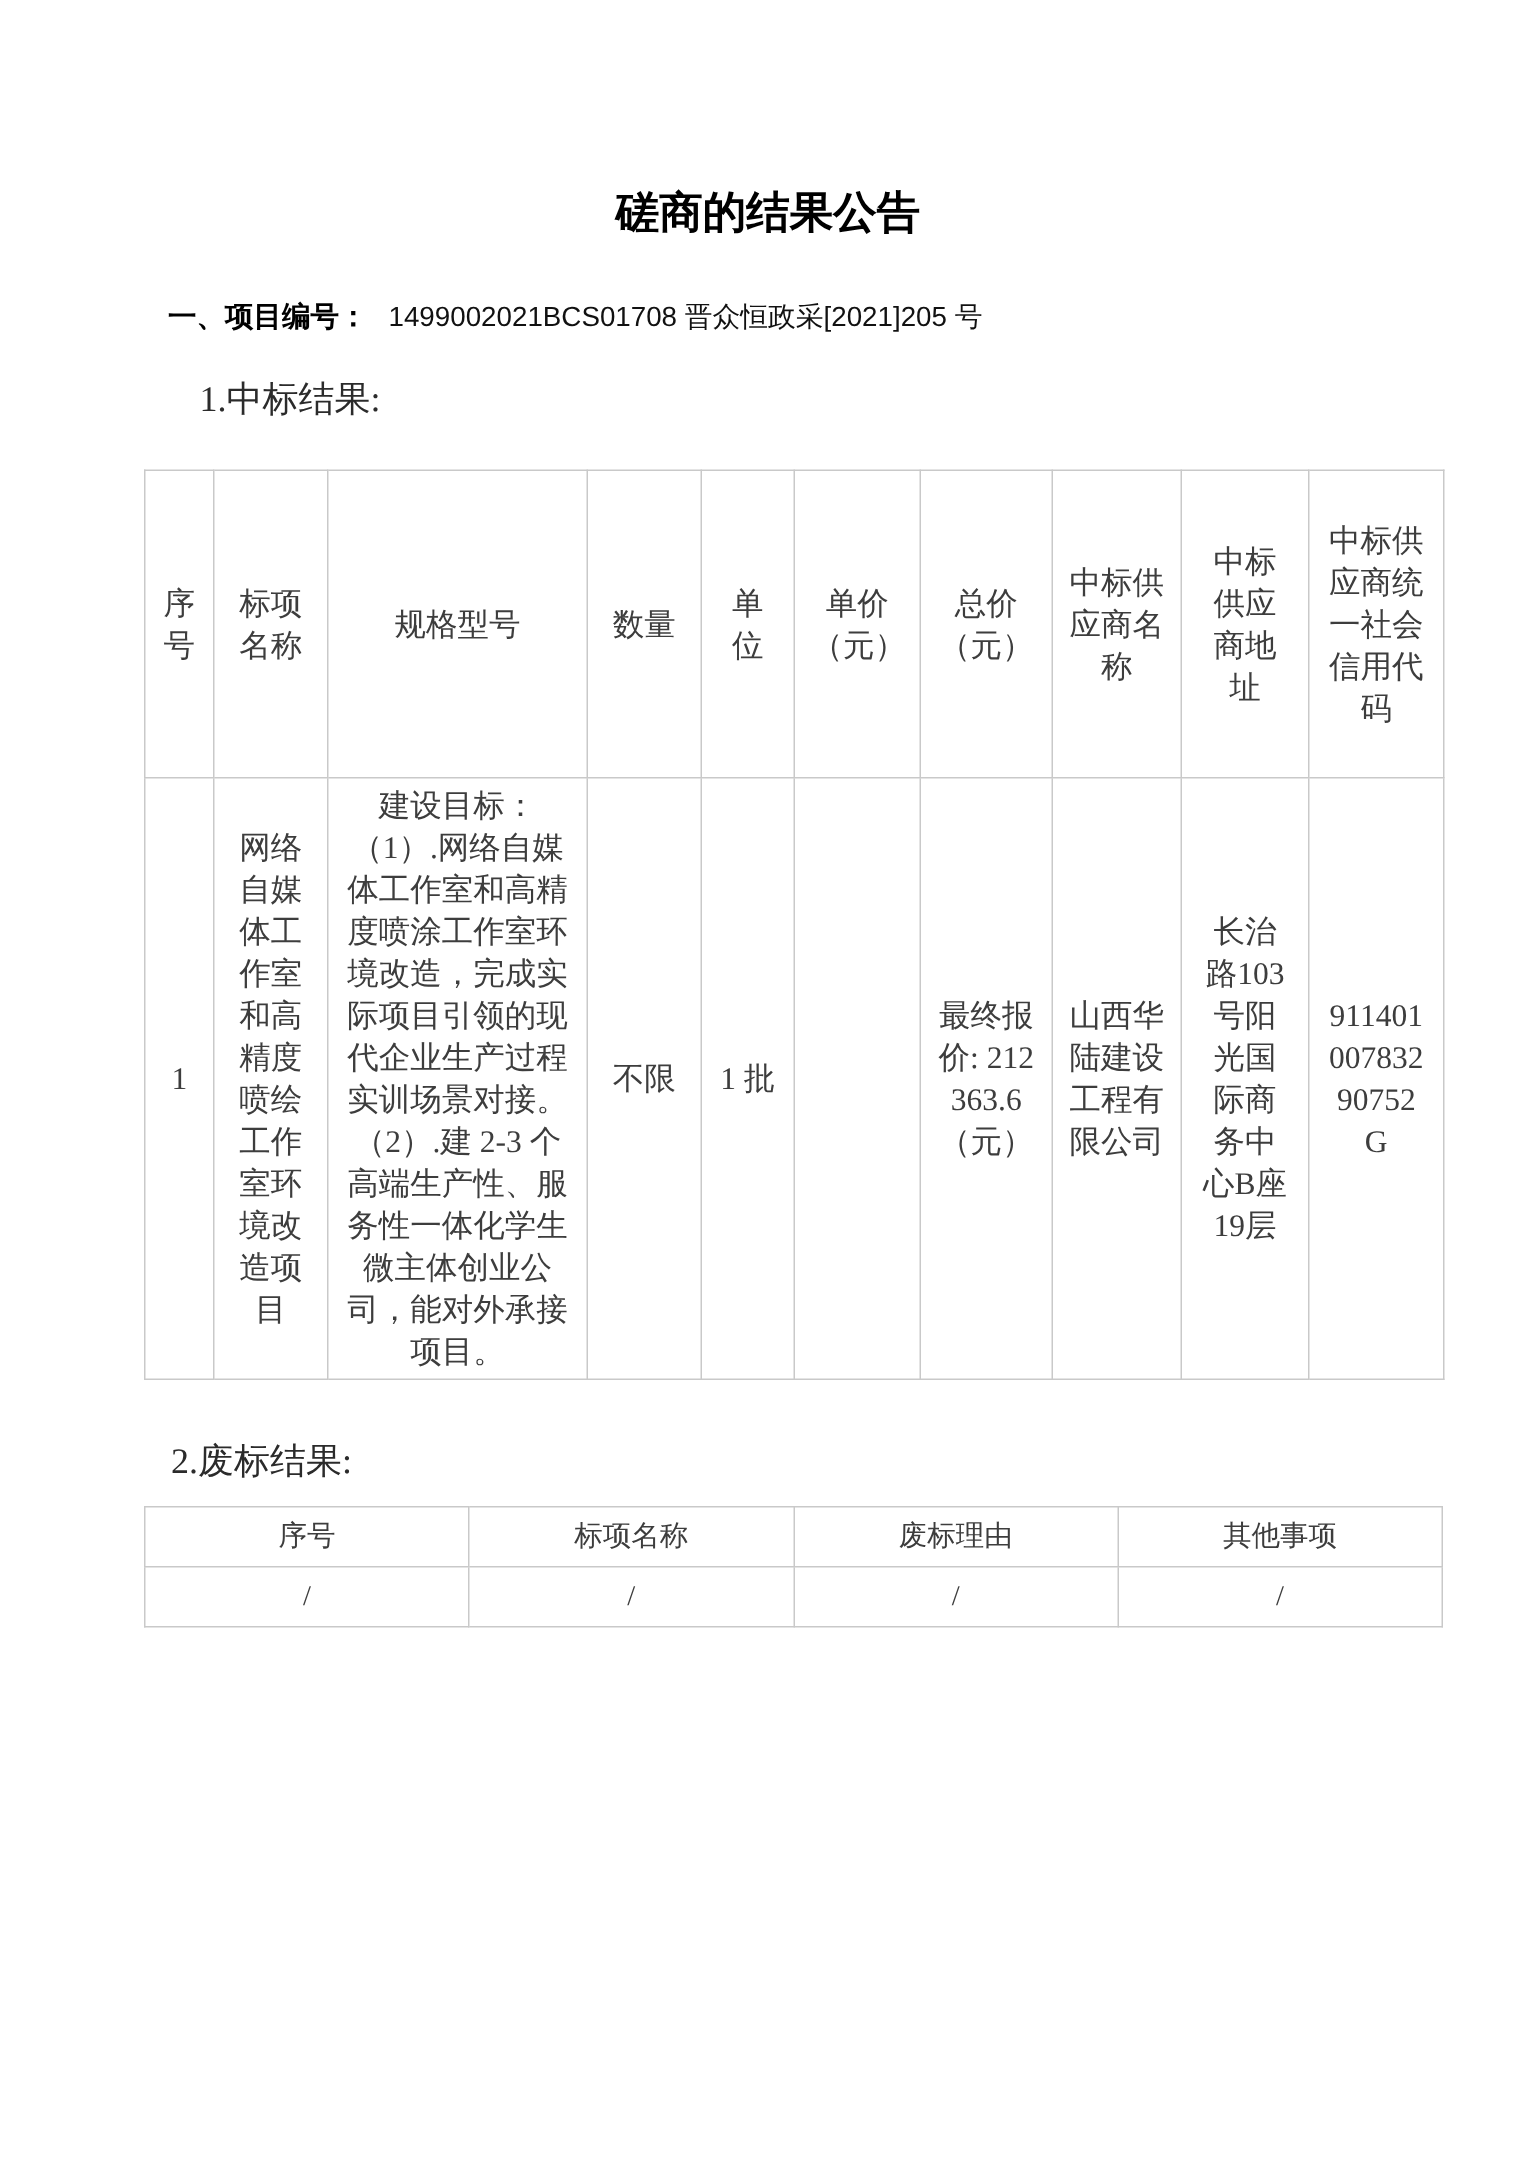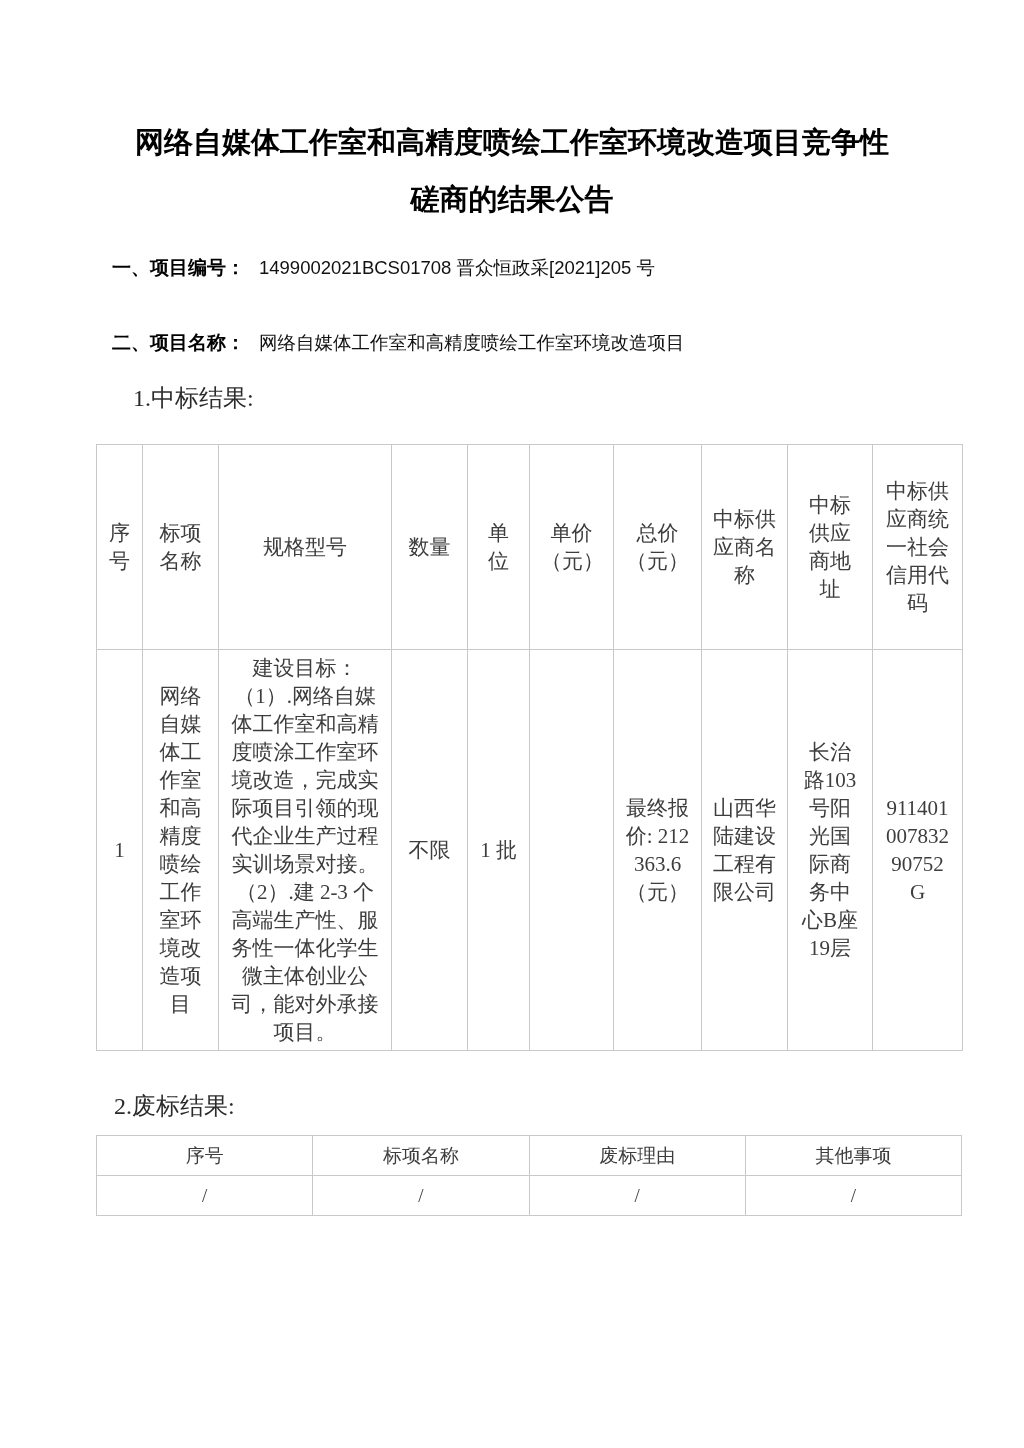--- a/index.html
+++ b/index.html
@@ -101,33 +101,29 @@
     padding: 4px 8px;
   }
   .fail-table thead tr { height: 40px; }
   .fail-table tbody tr { height: 40px; }
 </style>
 </head>
 <body>
 
 <div class="page">
   <div class="doc-title">
-    <div>网络自媒体工作室和高精度喷绘工作室环境改造项目竞争性</div>
     <div>磋商的结果公告</div>
   </div>
 
   <div class="content">
 
     <div class="sec-line sec1">
       <span class="sec-label">一、项目编号：</span><span class="sec-value">1499002021BCS01708 晋众恒政采[2021]205 号</span>
     </div>
 
-    <div class="sec-line sec2">
-      <span class="sec-label">二、项目名称：</span><span class="sec-value">网络自媒体工作室和高精度喷绘工作室环境改造项目</span>
-    </div>
 
 
     <div class="sub-title sub1">1.中标结果:</div>
 
     <table class="award-table">
       <colgroup>
         <col style="width:46px">
           <col style="width:76px">
           <col style="width:173px">
         <col style="width:76px">

